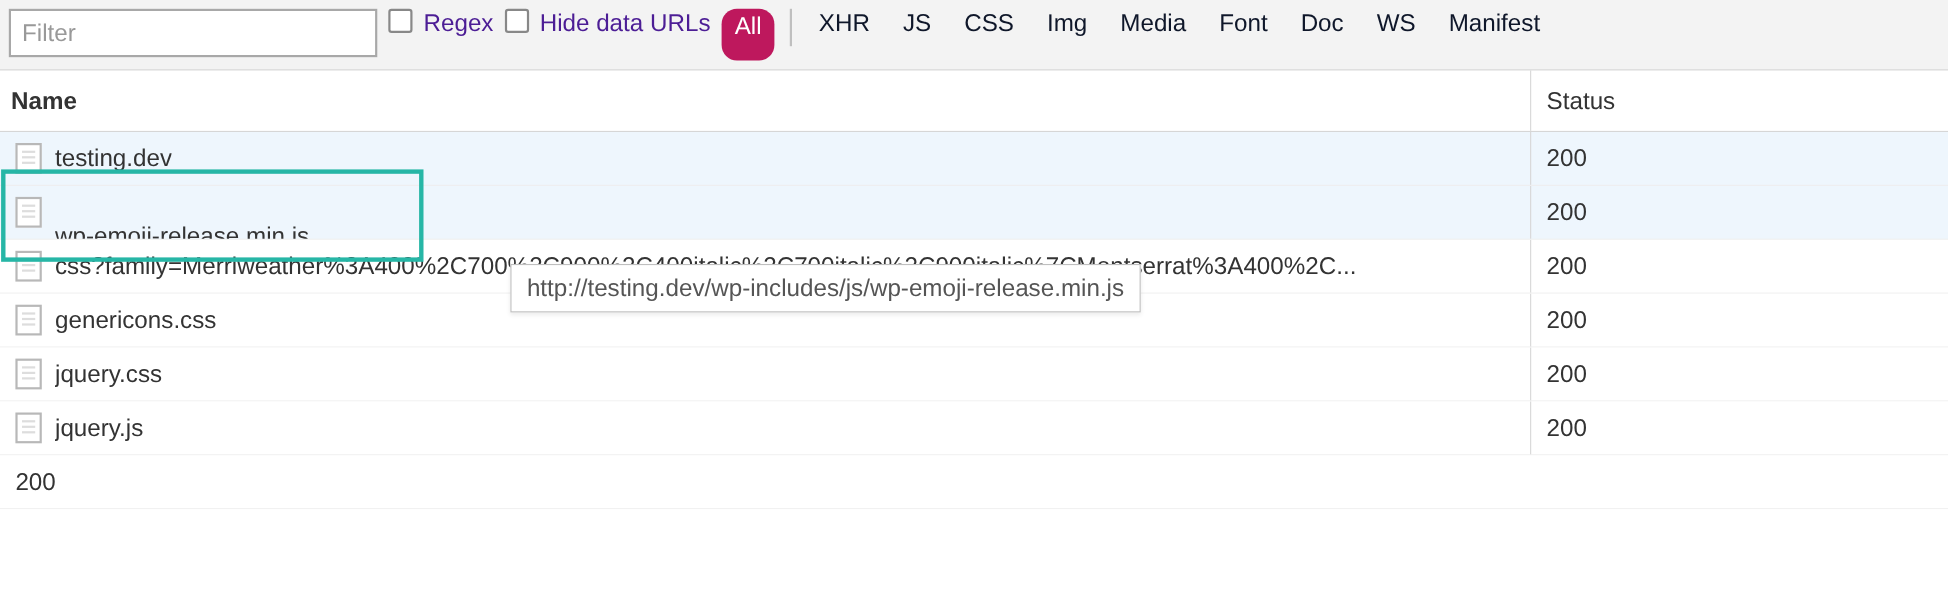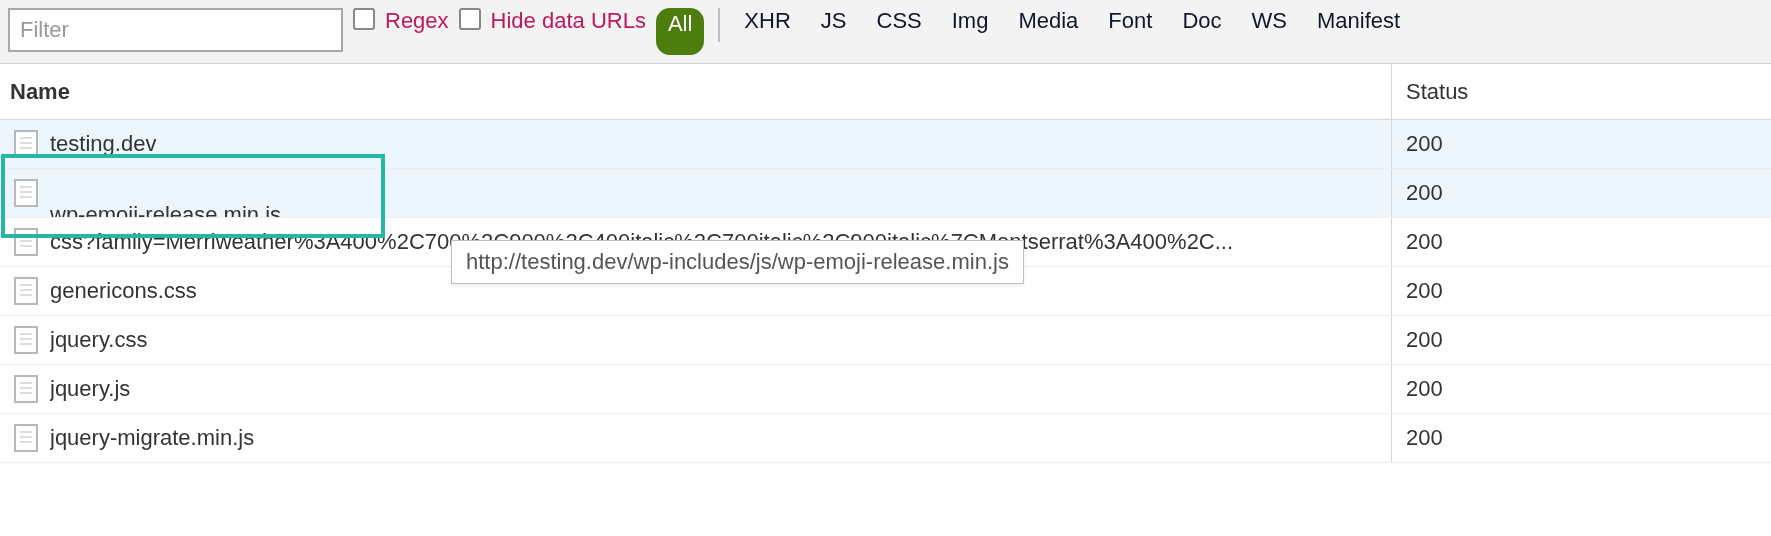--- a/index.html
+++ b/index.html
@@ -30,29 +30,29 @@
   .filter-input::placeholder { color: #999; }
   .chk {
     width: 22px;
     height: 22px;
     border: 2px solid #888;
     border-radius: 3px;
     background: #fff;
     display: inline-block;
     cursor: pointer;
   }
-  .lbl { color: #be185d; }
+  .lbl { color: #4c1d95; }
   .divider-v {
     width: 2px;
     height: 34px;
     background: #bfbfbf;
     margin: 0 4px;
   }
   .pill {
-    background: #4d7c0f;
+    background: #be185d;
     color: #fff;
     padding: 3px 12px;
     border-radius: 14px;
     font-size: 22px;
     cursor: pointer;
   }
   .ftype {
     padding: 0 10px;
     color: #0f172a;
     cursor: pointer;
@@ -132,21 +132,21 @@
     position: absolute;
     left: 1px;
     top: 34px;
     width: 384px;
     height: 84px;
     border: 4px solid #26b6a6;
     pointer-events: none;
   }
   .tooltip {
     position: absolute;
-    left: 451px;
+    left: 464px;
     top: 120px;
     background: #fff;
     border: 1px solid #bfbfbf;
     padding: 8px 14px;
     color: #555;
     font-size: 22px;
     box-shadow: 0 2px 4px rgba(0,0,0,0.08);
     white-space: nowrap;
   }
 </style>
@@ -221,22 +221,18 @@
 
   <div class="row odd">
     <div class="col-name">
       <span class="file-icon"></span>
       <span class="fname">jquery.js</span>
     </div>
     <div class="col-status">200</div>
   </div>
 
   <div class="row odd">
-    <div class="col-name">
-      <span class="file-icon"></span>
-      <span class="fname">jquery-migrate.min.js</span>
-    </div>
     <div class="col-status">200</div>
   </div>
 
   <div class="highlight-box"></div>
   <div class="tooltip">http://testing.dev/wp-includes/js/wp-emoji-release.min.js</div>
 </div>
 
 </body></html>

